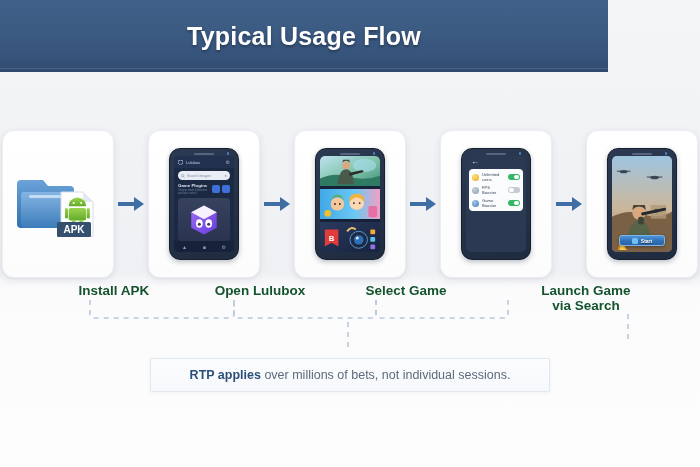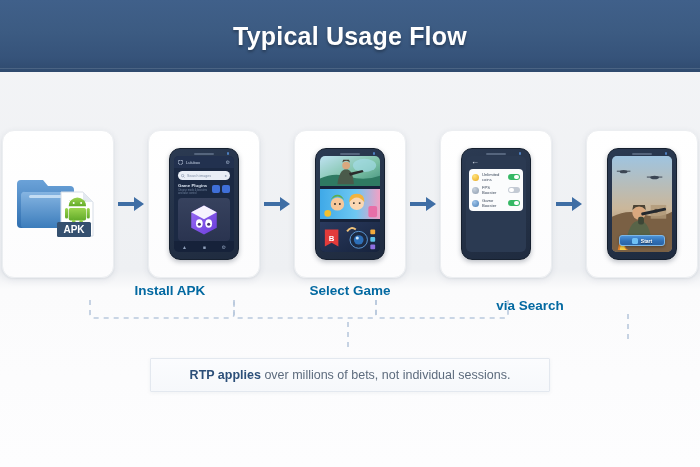--- a/index.html
+++ b/index.html
@@ -8,21 +8,21 @@
     font-family: "Liberation Sans", sans-serif;
     overflow: hidden;
   }
   body {
     background: linear-gradient(180deg,#f4f5f7 0%,#eef0f3 58%,#fbfbfc 62%,#fdfdfe 100%);
     position: relative;
   }
 
   
   .header {
-    position: absolute; left: 0; top: 0; width: 700px; height: 72px;
+    position: absolute; left: 0; top: 0; width: 608px; height: 72px;
     background: linear-gradient(180deg,#40608a 0%,#3c5b82 45%,#36537a 80%,#2f4a6e 100%);
     display: flex; align-items: center; justify-content: center;
   }
   .header::after {
     content: ""; position: absolute; left: 0; right: 0; bottom: 3px; height: 1px;
     background: rgba(255,255,255,0.13);
   }
   .header-title {
     color: #ffffff; font-size: 25px; font-weight: bold; letter-spacing: .2px;
     text-shadow: 0 2px 3px rgba(0,0,0,0.32);
@@ -135,21 +135,21 @@
   }
   .start-ico { width: 6px; height: 6px; border-radius: 1.5px; background: #6fc0f5; }
   .start-txt { color: #fff; font-size: 5px; font-weight: bold; text-shadow: 0 1px 1px rgba(0,0,0,.5); }
 
   
   .labels {
     position: absolute; left: 0; top: 283px; width: 700px;
     display: flex; align-items: flex-start; justify-content: center;
   }
   .label-slot {
-    width: 112px; text-align: center; color: #0369a1;
+    width: 112px; text-align: center; color: #14532d;
     font-size: 13.5px; font-weight: bold; line-height: 15px;
   }
   .label-gap { width: 34px; }
 
   
   .connectors { position: absolute; left: 0; top: 296px; width: 700px; height: 70px; }
 
   
   .note {
     position: absolute; left: 50%; transform: translateX(-50%); top: 358px;
@@ -441,26 +441,27 @@
         </div>
       </div>
     </div>
   </div>
 
 </div>
 
 <div class="labels">
   <div class="label-slot">Install APK</div>
   <div class="label-gap"></div>
+  <div class="label-slot">Open Lulubox</div>
   <div class="label-gap"></div>
   <div class="label-slot">Select Game</div>
   <div class="label-gap"></div>
   <div class="label-gap"></div>
   <div class="label-slot">
-    <br>
+    <span>Launch Game</span><br>
     <span>via Search</span>
   </div>
 </div>
 
 <svg class="connectors" viewBox="0 0 700 70">
   <g fill="none" stroke="#b9c9dd" stroke-width="1.6" stroke-dasharray="5 5">
     <path d="M90 4 v14 q0 4 4 4 h136 q4 0 4 -4 v-14"></path>
     <path d="M234 4 v14 q0 4 4 4 h134 q4 0 4 -4 v-14"></path>
     <path d="M376 4 v14 q0 4 4 4 h124 q4 0 4 -4 v-14"></path>
     <path d="M628 18 v30"></path>

